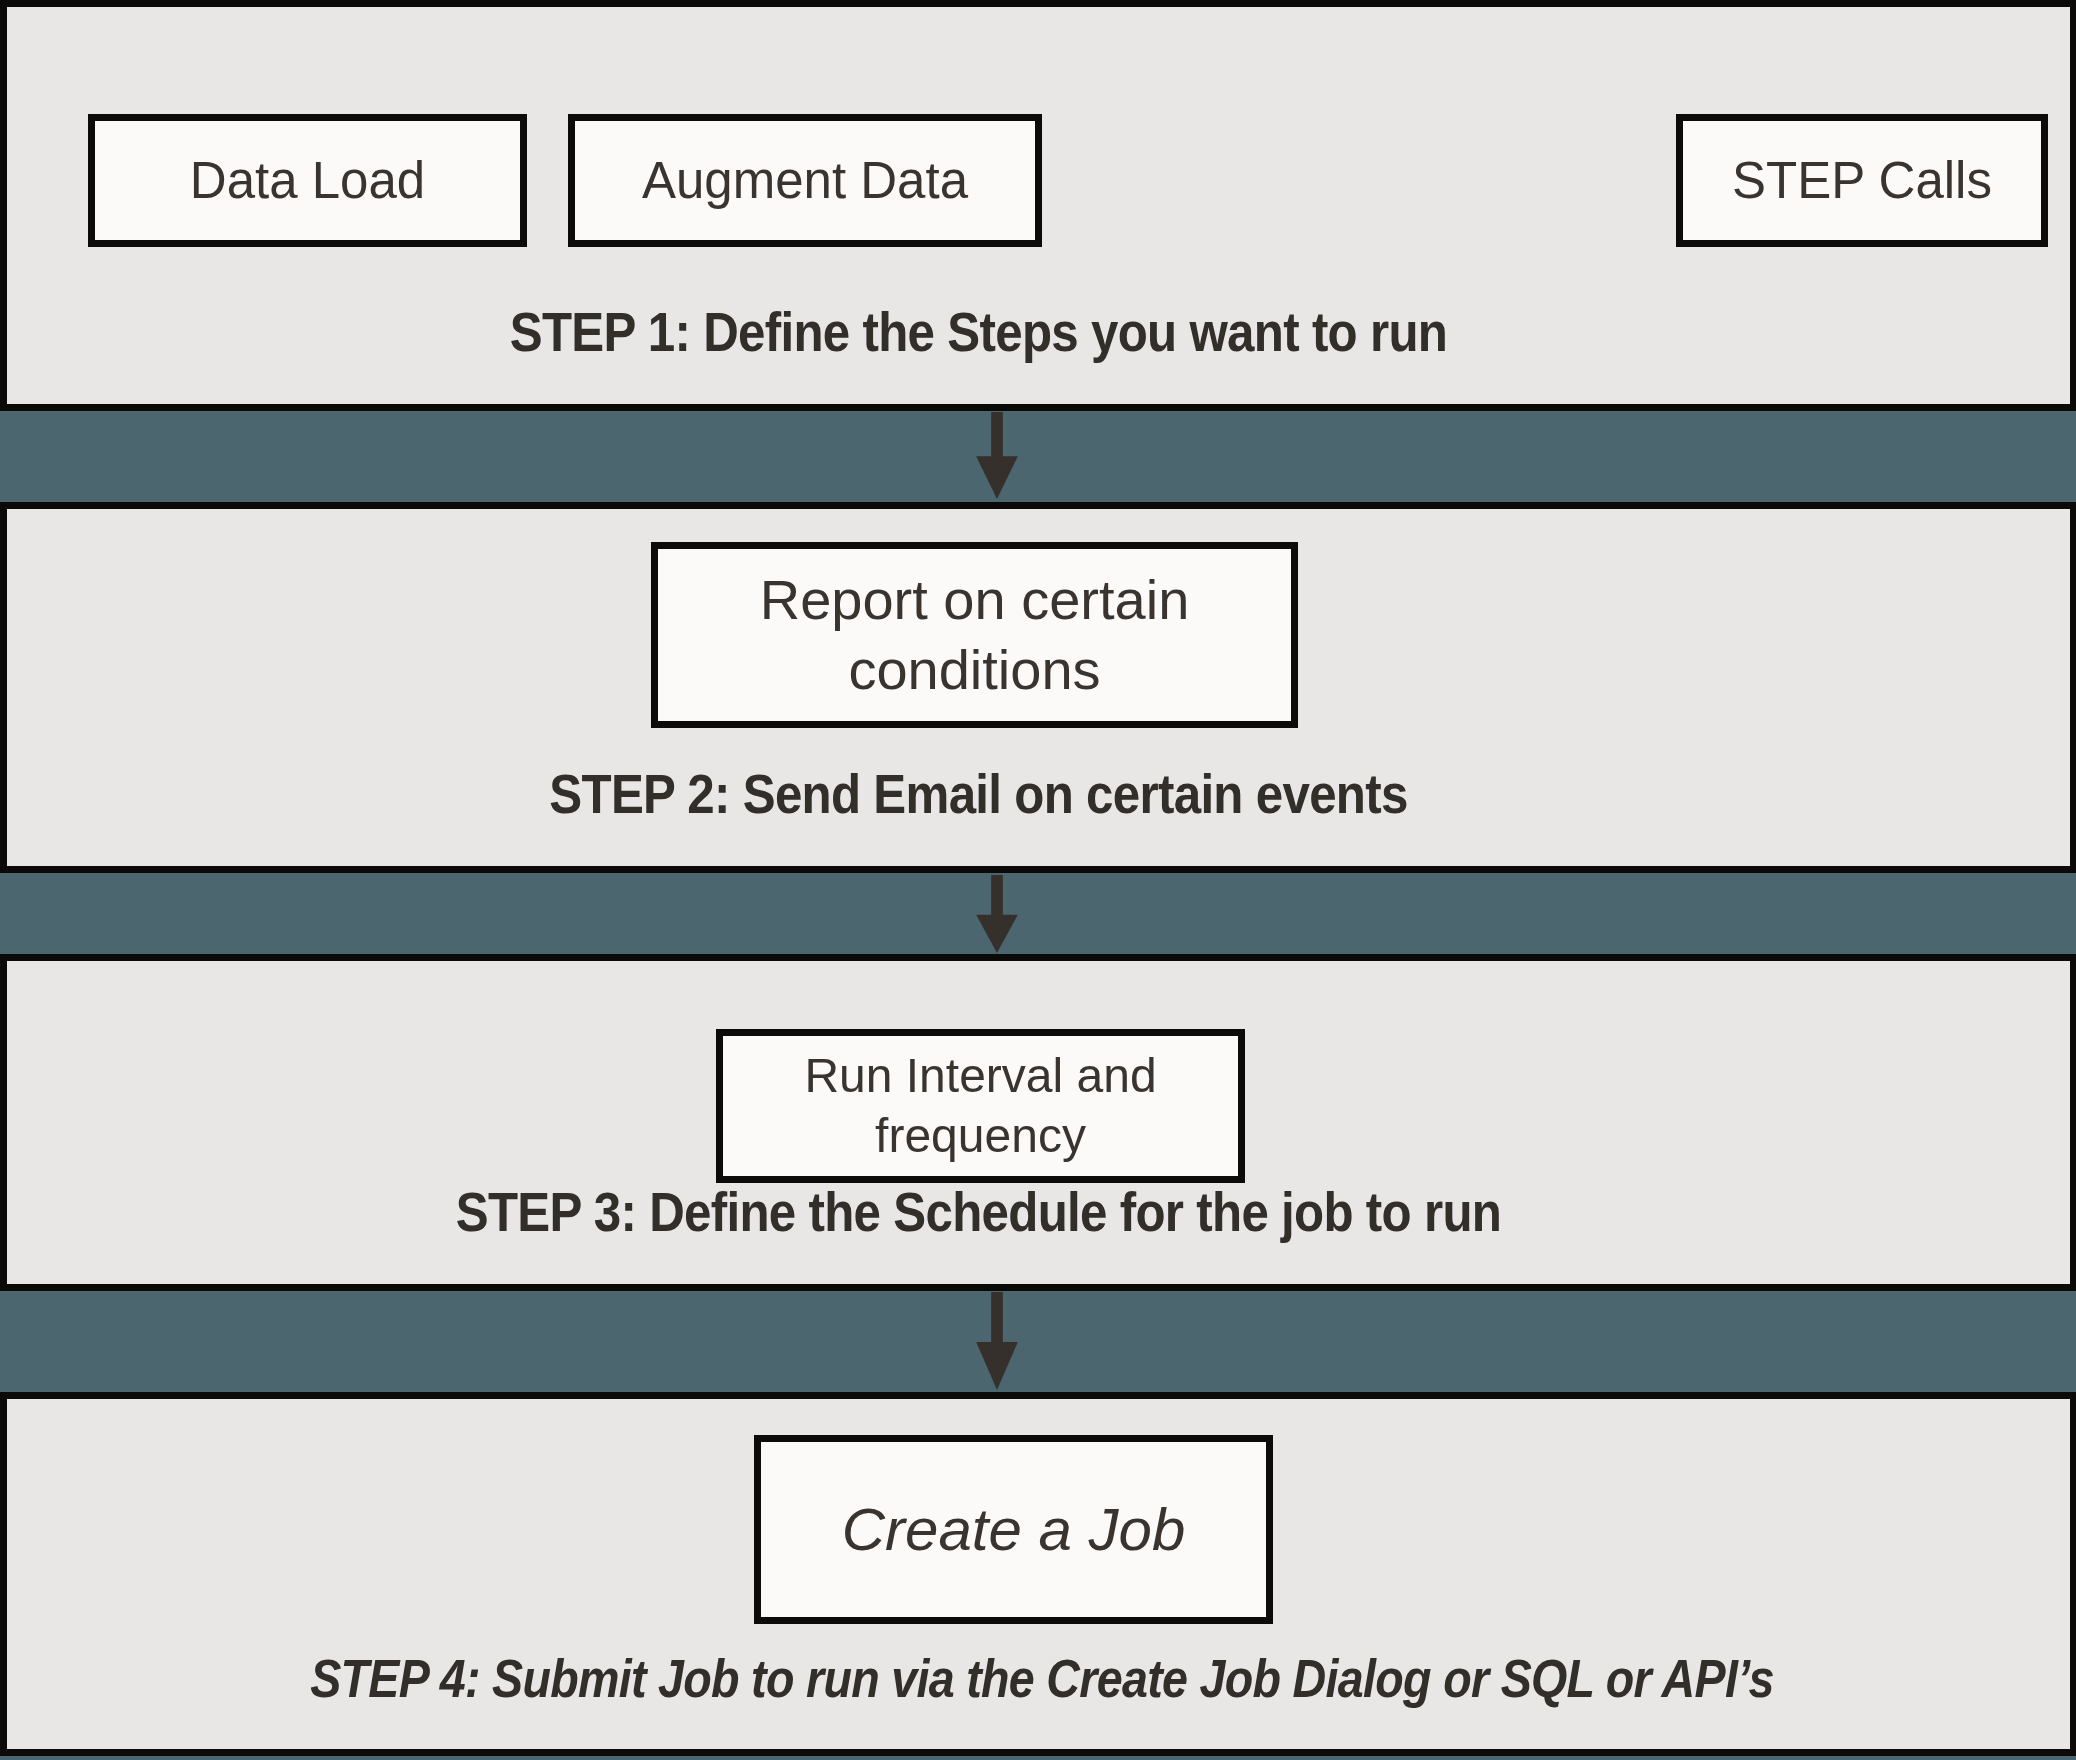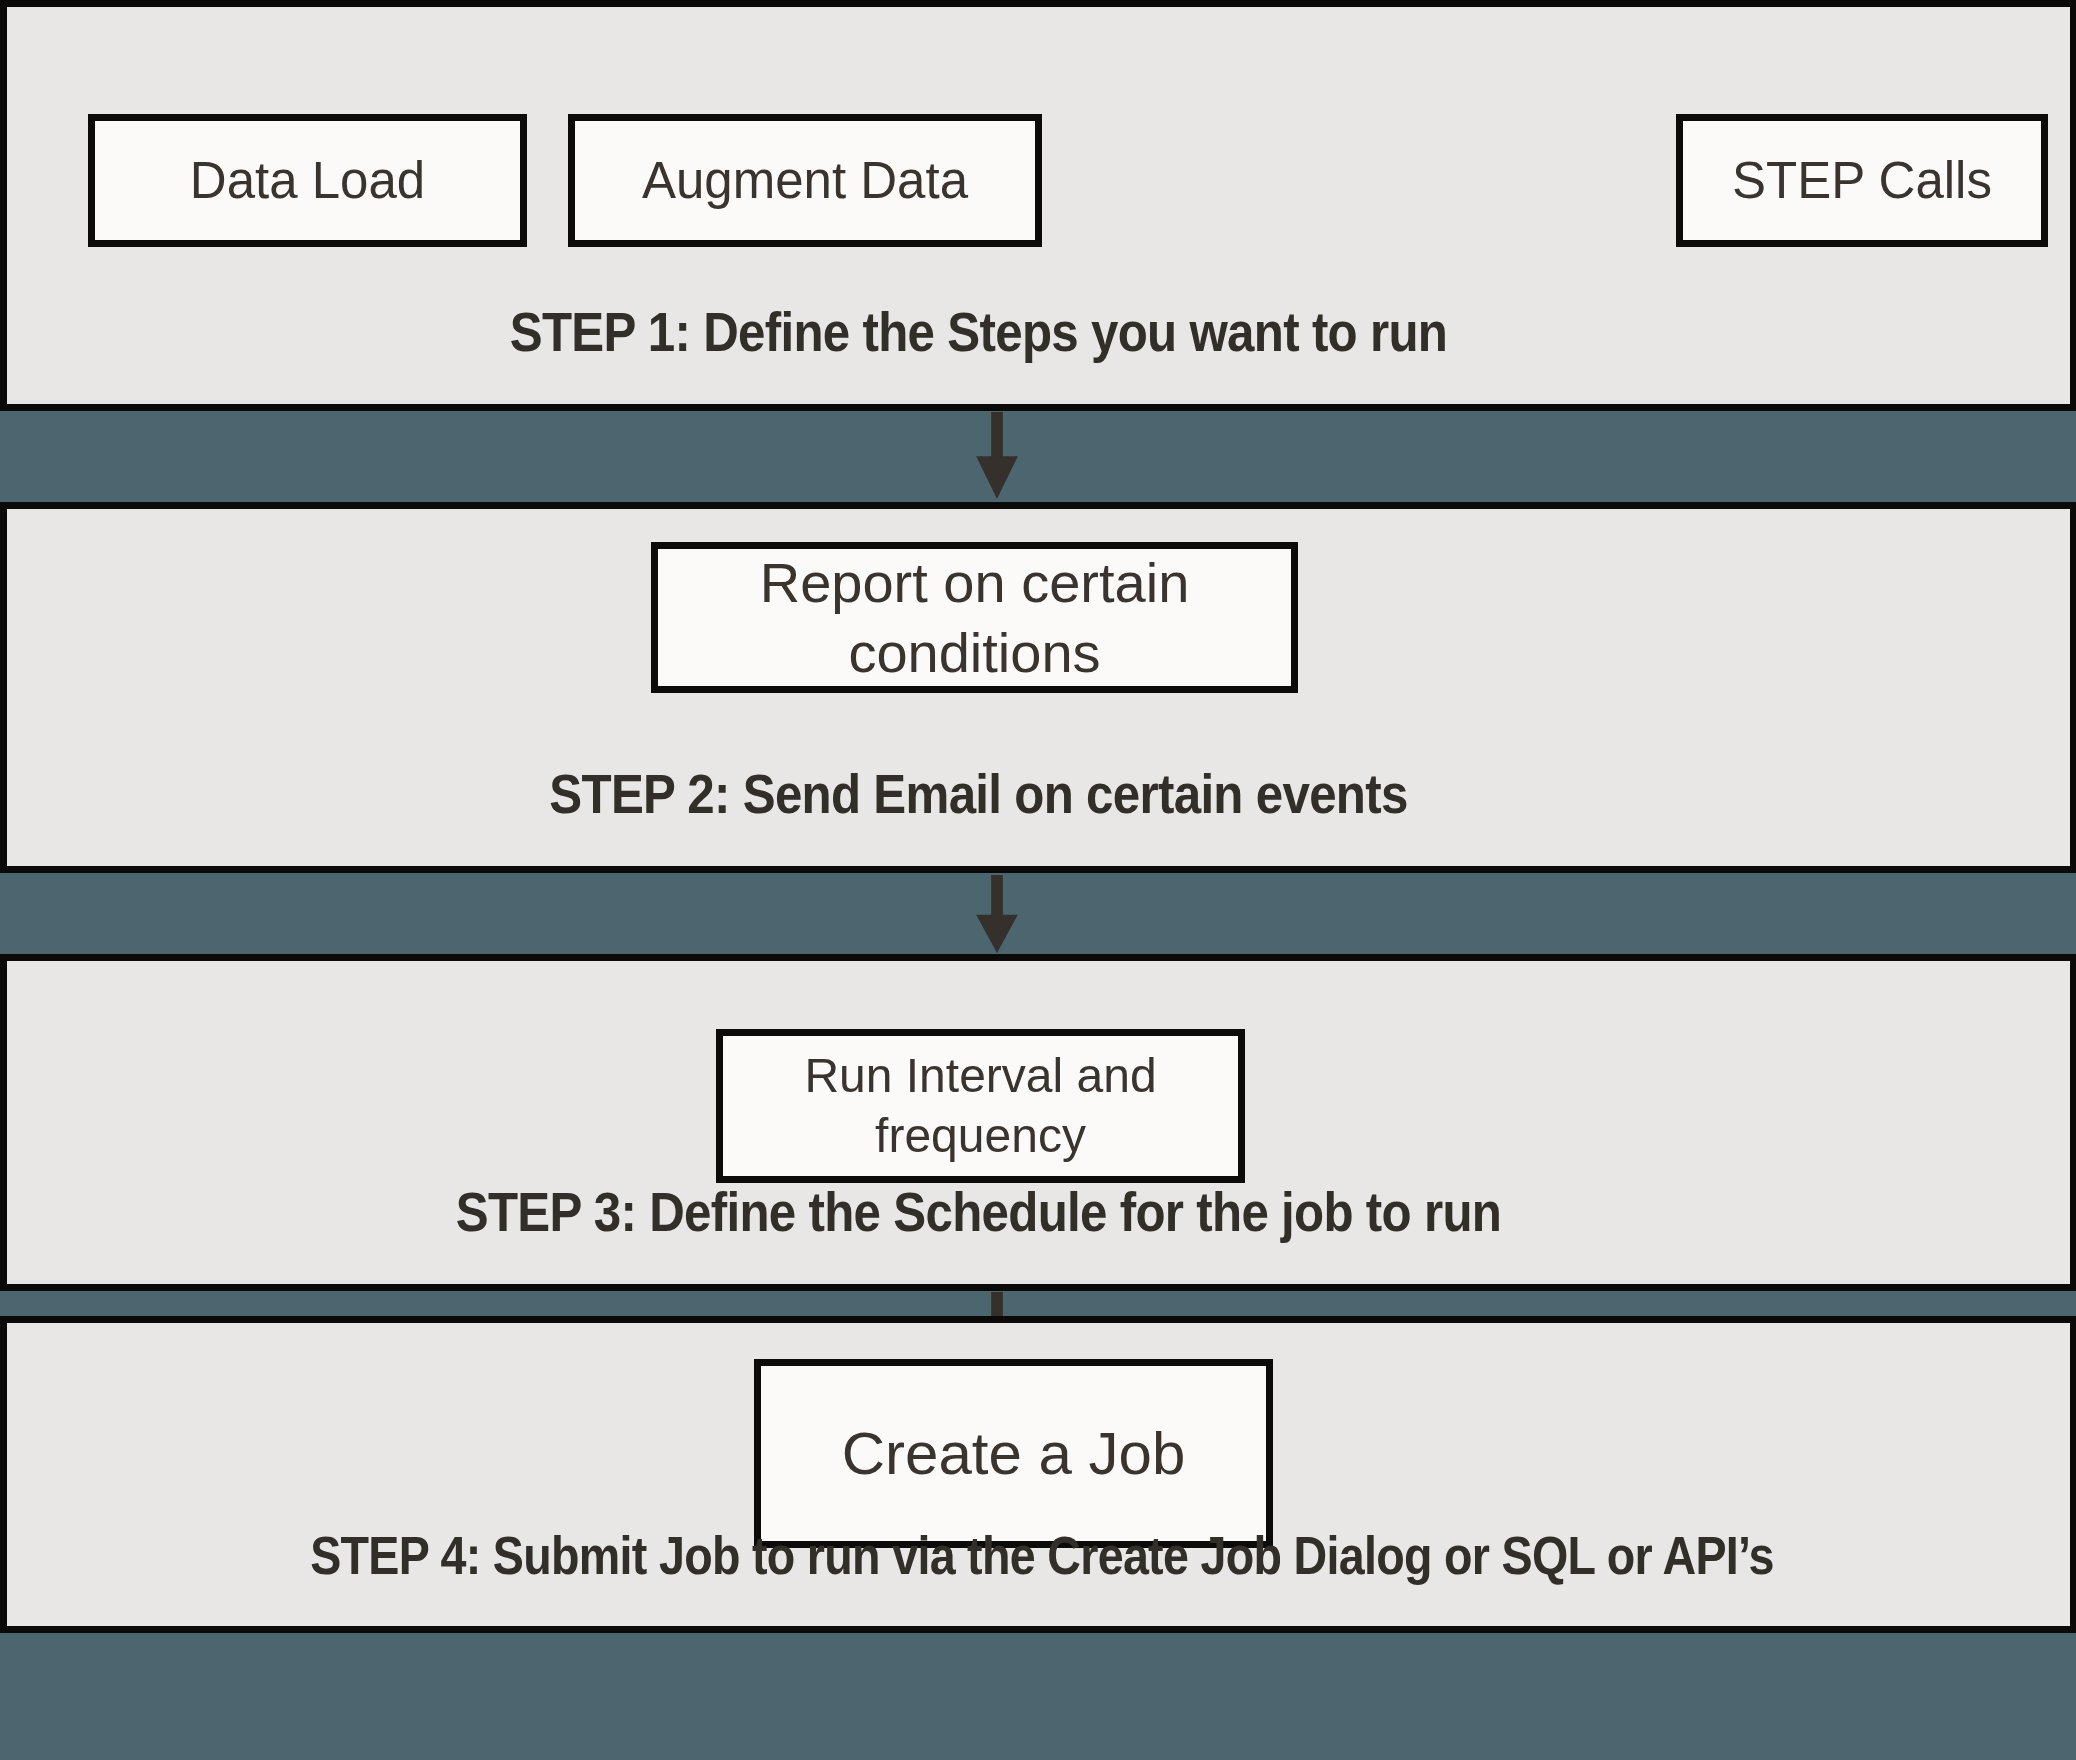--- a/index.html
+++ b/index.html
@@ -19,21 +19,21 @@
     position: absolute;
     left: 0;
     width: 100%;
     box-sizing: border-box;
     background: #e9e7e5;
     border: 7px solid #0b0a09;
   }
   .panel-1 { top: 0;      height: 411px; }
   .panel-2 { top: 502px;  height: 371px; }
   .panel-3 { top: 954px; height: 337px; }
-  .panel-4 { top: 1316px; height: 317px; }
+  .panel-4 { top: 1392px; height: 364px; font-style: italic; }
 
   
   .node {
     position: absolute;
     box-sizing: border-box;
     background: #fbfaf9;
     border: 7.8px solid #0c0b0a;
     display: flex;
     align-items: center;
     justify-content: center;
@@ -42,21 +42,21 @@
     line-height: 1.25;
     white-space: pre-line;
   }
   
   .node-s1 { top: 107px; height: 133px; font-size: 51px; }
   .node-data-load    { left: 81px;  width: 439px; }
   .node-augment-data { left: 561px;  width: 474px; }
   .node-plsql        { left: 1082px; width: 554px; line-height: 1.18; }
   .node-rest-calls   { left: 1669px; width: 372px; }
   
-  .node-report   { left: 644px; top: 33px; width: 647px; height: 151px; font-size: 56px; justify-content: center; }
+  .node-report   { left: 644px; top: 33px; width: 647px; height: 186px; font-size: 56px; justify-content: center; }
   .node-interval { left: 709px; top: 68px; width: 529px; height: 154px; font-size: 48px; }
   .node-create   { left: 747px; top: 36px; width: 519px; height: 189px; font-size: 60px; }
 
   
   .caption {
     position: absolute;
     left: 0;
     bottom: 40px;
     width: 1943px;
     text-align: center;

